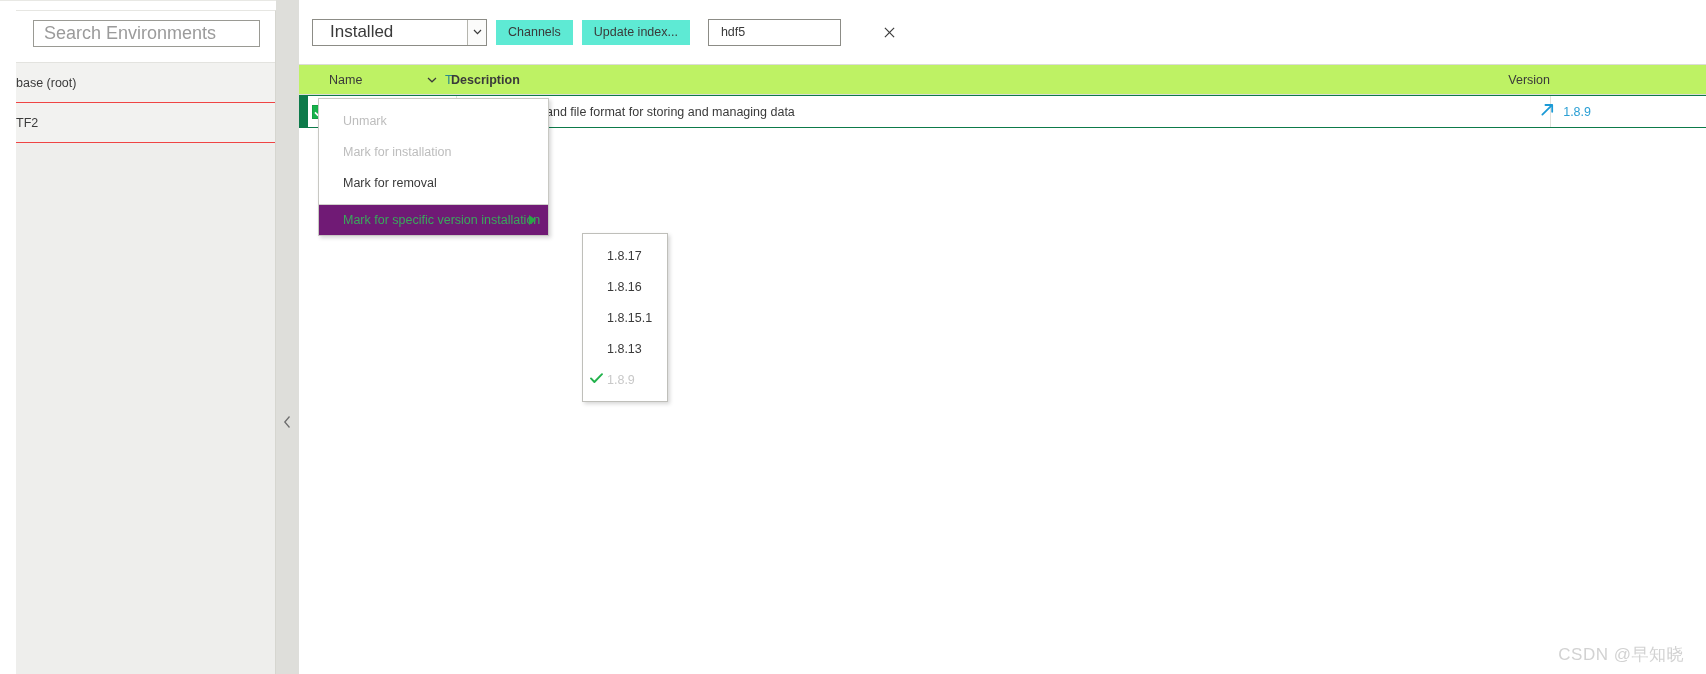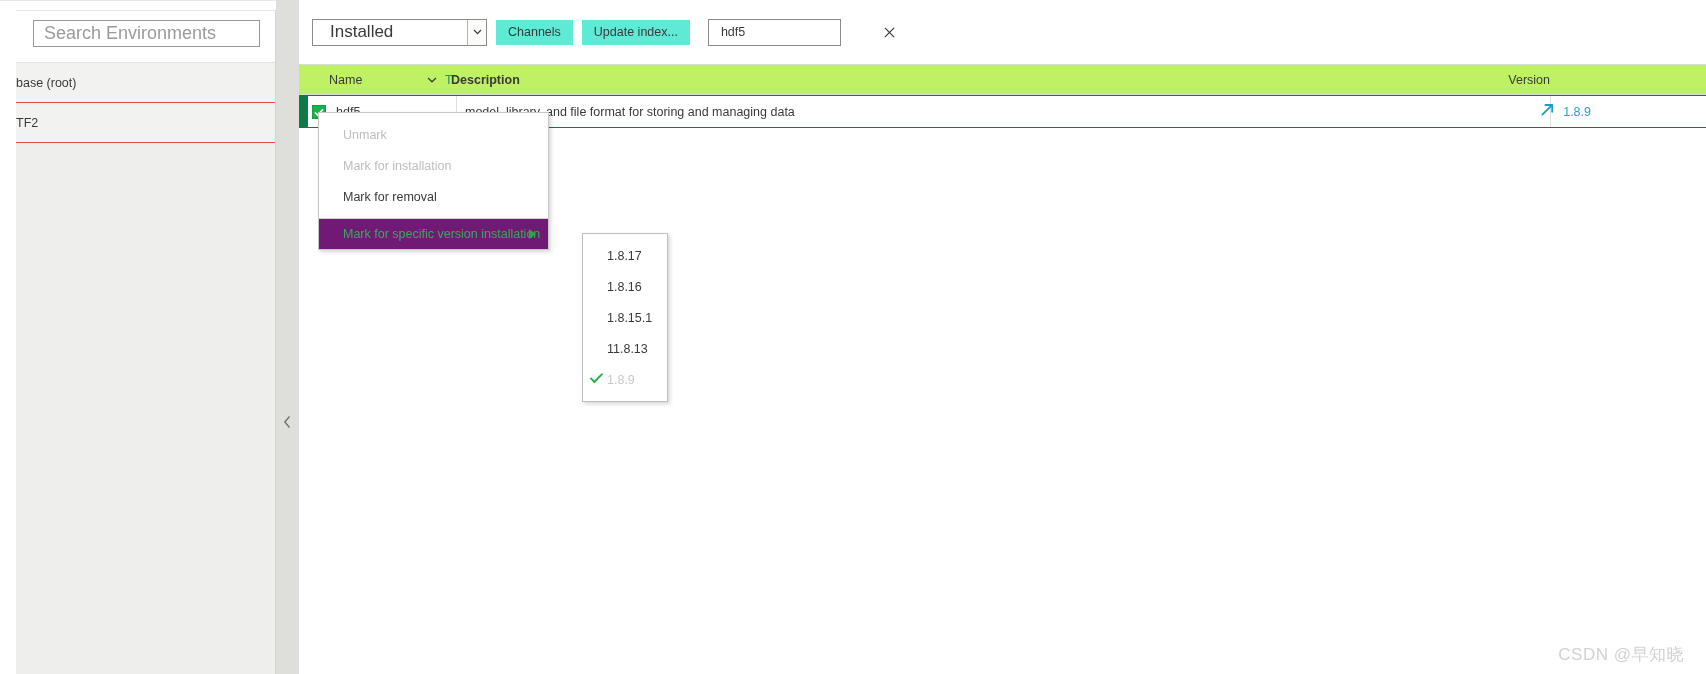--- a/index.html
+++ b/index.html
@@ -263,21 +263,21 @@
   .table-body-fill {
     position: absolute;
     left: 0; right: 0;
     top: 129px; bottom: 0;
     background: #ffffff;
   }
 
   
   .ctx-menu {
     position: absolute;
-    left: 318px; top: 112px;
+    left: 318px; top: 98px;
     width: 231px;
     background: #ffffff;
     border: 1px solid #c8c8c3;
     box-shadow: 2px 2px 4px rgba(0,0,0,0.16);
     z-index: 40;
     padding: 6px 0 0 0;
   }
   .ctx-item {
     height: 31px;
     display: flex;
@@ -478,21 +478,21 @@
     <div class="ver-item">
       <span>1.8.17</span>
     </div>
     <div class="ver-item">
       <span>1.8.16</span>
     </div>
     <div class="ver-item">
       <span>1.8.15.1</span>
     </div>
     <div class="ver-item">
-      <span>11.8.13</span>
+      <span>1.8.13</span>
     </div>
     <div class="ver-item checked">
       <span class="ver-check">
         <svg width="13" height="11" viewBox="0 0 13 11">
           <polyline points="1,5.4 4.4,9 12,1.2" fill="none" stroke="#22b24c" stroke-width="1.9" stroke-linecap="round" stroke-linejoin="round"></polyline>
         </svg>
       </span>
       <span>1.8.9</span>
     </div>
   </div>

